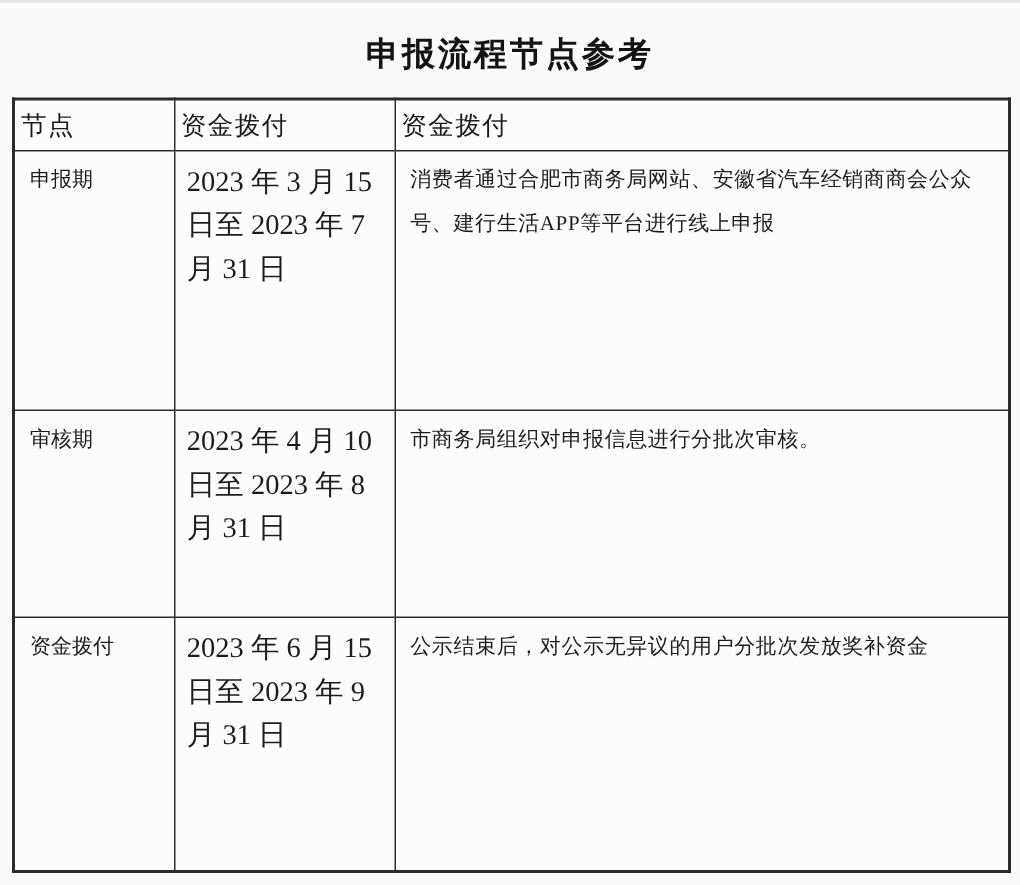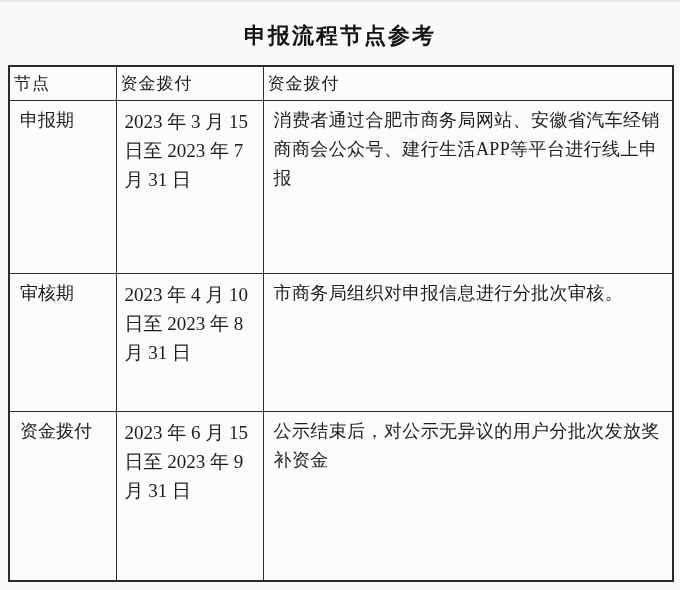--- a/index.html
+++ b/index.html
@@ -48,21 +48,21 @@
   .process-table th {
     font-size: 17px;
     text-align: left;
     vertical-align: middle;
     height: 34px;
     padding: 2px 4px;
     letter-spacing: 1px;
   }
   .process-table td {
     vertical-align: top;
-    font-size: 18px;
+    font-size: 14px;
     line-height: 29px;
     padding: 5px 10px 4px 10px;
   }
   .process-table td.col-period {
     font-size: 19px;
     padding: 6px 13px 4px 8px;
   }
   .process-table td.col-content {
     letter-spacing: 0.4px;
   }

